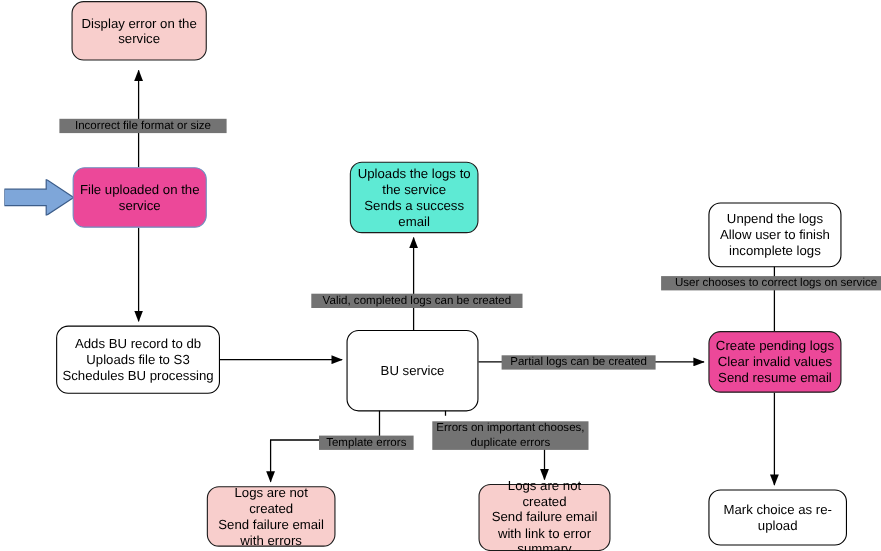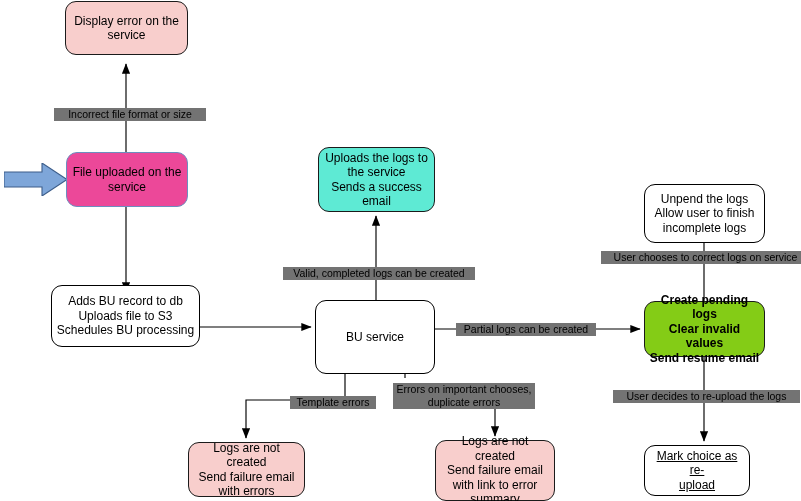--- a/index.html
+++ b/index.html
@@ -28,21 +28,21 @@
     line-height: 14.5px;
     color: #000000;
     white-space: pre-line;
     padding: 2px 4px;
   }
   .node.white  { background: #ffffff; }
   .node.pink   { background: #f8cecc; border-color: #1b1b1b; }
   .node.blue   { background: #ec4899; border-color: #6c8ebf; }
   .node.green  { background: #5eead4; border-color: #1b1b1b; }
   .node.yellow { background: #ffe6cc; border-color: #1b1b1b; }
-  .node.yellow { background: #84cc16; border-color: #1b1b1b; font-weight: bold; }
+  .node.yellow { background: #ec4899; border-color: #1b1b1b; }
 
   .edge-label {
     position: absolute;
     font-size: 10.5px;
     line-height: 13px;
     color: #000000;
     text-align: center;
     white-space: pre-line;
     background: #737373;
     padding: 0 2px;
@@ -89,46 +89,45 @@
   </svg>
 
   <svg class="blockarrow" style="left:4px; top:163px; width:64px; height:33px;" viewBox="0 0 64 33">
     <polygon points="0,9 38,9 38,0 63,16.5 38,33 38,24 0,24" fill="#7ea6d9" stroke="#3c5d8a" stroke-width="1.1"></polygon>
   </svg>
 
   <div class="node pink" style="left:65px;  top:1px;   width:123px; height:54px;">Display error on the
 service</div>
   <div class="node blue" style="left:66px;  top:152px; width:122px; height:55px;">File uploaded on the
 service</div>
-  <div class="node white" style="left:51px;  top:285px; width:149px; height:62px;">Adds BU record to db
+  <div class="node white" style="left:51px;  top:296px; width:149px; height:62px;">Adds BU record to db
 Uploads file to S3
 Schedules BU processing</div>
   <div class="node green" style="left:318px; top:147px; width:117px; height:65px;">Uploads the logs to
 the service
 Sends a success
 email</div>
   <div class="node white" style="left:315px; top:300px; width:120px; height:74px;">BU service</div>
   <div class="node pink" style="left:188px; top:442px; width:117px; height:55px;">Logs are not created
 Send failure email
 with errors</div>
   <div class="node pink" style="left:435px; top:440px; width:120px; height:61px;">Logs are not created
 Send failure email
 with link to error
 summary</div>
   <div class="node white" style="left:644px; top:141px; width:121px; height:59px;margin-top:43px;">Unpend the logs
 Allow user to finish
 incomplete logs</div>
   <div class="node yellow" style="left:644px; top:301px; width:121px; height:56px;">Create pending logs
 Clear invalid values
 Send resume email</div>
-  <div class="node white" style="left:644px; top:445px; width:106px; height:51px;text-decoration:underline;">Mark choice as re-
+  <div class="node white" style="left:644px; top:445px; width:126px; height:51px;">Mark choice as re-
 upload</div>
 
   <div class="edge-label" style="left:54px;  top:108px; width:148px;">Incorrect file format or size</div>
   <div class="edge-label" style="left:283px; top:251px; width:188px;margin-top:16px;">Valid, completed logs can be created</div>
   <div class="edge-label" style="left:456px; top:323px; width:136px;">Partial logs can be created</div>
   <div class="edge-label" style="left:601px; top:251px; width:205px;">User chooses to correct logs on service</div>
   <div class="edge-label" style="left:290px; top:396px; width:82px;">Template errors</div>
   <div class="edge-label" style="left:393px; top:383px; width:138px;">Errors on important chooses,
 duplicate errors</div>
-  <div class="edge-label" style="left:613px; top:390px; width:183px;">User decides to re-upload the logs</div>
 
 </div>
 
 </body></html>

